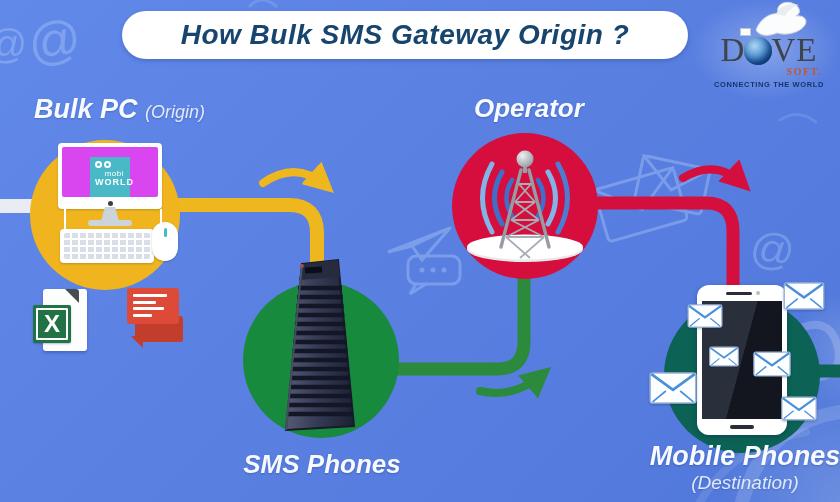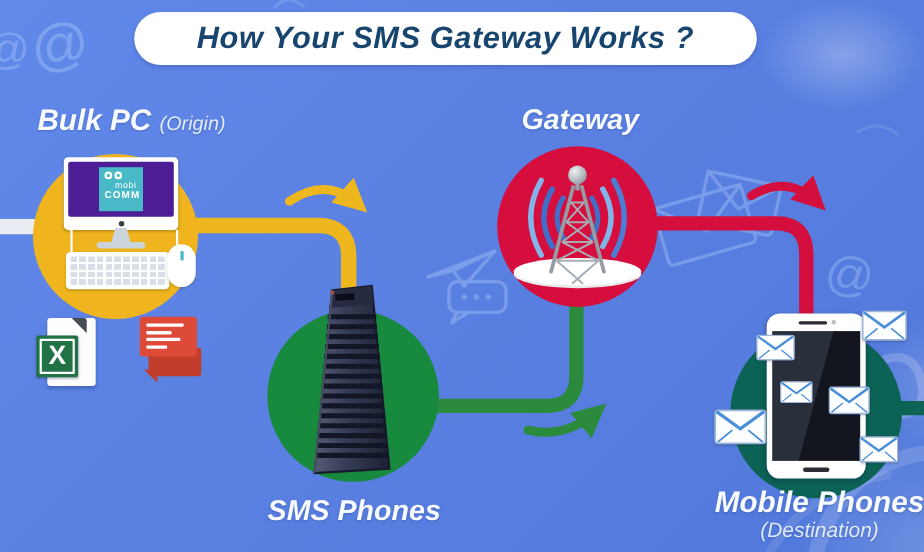--- a/index.html
+++ b/index.html
@@ -55,21 +55,21 @@
   .lbl-dest{left:645px; top:472px; width:200px; text-align:center; font-size:19px; font-style:italic; color:#dfe9fc; font-weight:normal; text-shadow:0 1px 2px rgba(10,30,90,.2);}
 
   
   .c-pc{left:30px; top:140px; width:150px; height:150px; background:#efb41e;}
   .c-gw{left:243px; top:282px; width:156px; height:156px; background:#178a3e;}
   .c-op{left:452px; top:133px; width:146px; height:146px; background:#d60e3e;}
   .c-mb{left:664px; top:297px; width:156px; height:156px; background:#0c6355;}
 
   
   .monitor{left:58px; top:143px; width:104px; height:66px; background:#ffffff; border-radius:4px; box-shadow:0 1px 2px rgba(60,60,0,.25);}
-  .screen{position:absolute; left:4px; top:4px; right:4px; bottom:12px; background:#4c1d95; border-radius:2px; display:flex; align-items:center; justify-content:center;}
+  .screen{position:absolute; left:4px; top:4px; right:4px; bottom:12px; background:#d946ef; border-radius:2px; display:flex; align-items:flex-end; justify-content:center;}
   .powerdot{position:absolute; left:50%; bottom:3px; width:5px; height:5px; margin-left:-2px; border-radius:50%; background:#3a3f46;}
   .mobicomm{width:40px; height:40px; background:#49b9c8; color:#ffffff; padding:4px 3px 2px 5px; line-height:1;}
   .mc-dots{display:flex; gap:2px; margin-bottom:2px;}
   .mc-dot{width:7px; height:7px; border:2px solid #fff; border-radius:50%;}
   .mc-top{font-size:8px; letter-spacing:.5px; text-align:right; padding-right:3px;}
   .mc-bottom{font-size:9px; font-weight:bold; letter-spacing:1px;}
   .stand-neck{left:101px; top:207px; width:18px; height:14px; background:#ccd4db; clip-path:polygon(22% 0,78% 0,100% 100%,0 100%);}
   .stand-base{left:88px; top:220px; width:44px; height:6px; background:#ccd4db; border-radius:3px;}
   .cable{background:#ffffff;}
   .cable-kb-v{left:64px; top:209px; width:2px; height:24px;}
@@ -188,21 +188,21 @@
   <div class="abs node-circle c-mb"></div>
 
   <div class="abs illus monitor">
     <div class="screen">
       <div class="mobicomm">
         <div class="mc-dots">
           <div class="mc-dot"></div>
             <div class="mc-dot"></div>
         </div>
         <div class="mc-top">mobi</div>
-        <div class="mc-bottom">COMM</div>
+        <div class="mc-bottom">WORLD</div>
       </div>
     </div>
     <div class="powerdot"></div>
   </div>
   <div class="abs illus stand-neck"></div>
   <div class="abs illus stand-base"></div>
   <div class="abs illus cable cable-kb-v"></div>
   <div class="abs illus cable cable-kb-h"></div>
   <div class="abs illus cable cable-ms-v"></div>
   <div class="abs illus keyboard">
@@ -337,26 +337,38 @@
     </div>
   <div class="abs env e6">
       <svg viewBox="0 0 40 27">
         <rect x="1" y="1" width="38" height="25" rx="2" fill="#fdfeff" stroke="#9fb6d8" stroke-width="1.4"></rect>
         <path d="M2 2 L20 15 L38 2" fill="none" stroke="#4a90d9" stroke-width="2.4"></path>
         <path d="M3 25 L14 16 M37 25 L26 16" stroke="#4a90d9" stroke-width="1.4"></path>
       </svg>
     </div>
 
   <div class="abs title-pill toplabel">
-    <span class="title-text">How Your SMS Gateway Works ?</span>
-  </div>
-
+    <span class="title-text">How Bulk SMS Gateway Origin ?</span>
+  </div>
+
+  <div class="abs logo toplabel">
+    <svg class="abs logo-dove" viewBox="0 0 62 40">
+      <path d="M10 30 C14 18 26 12 33 14 C28 6 38 0 46 3 C54 6 56 13 50 16 C58 15 62 20 59 25 C54 33 40 36 31 33 C22 37 13 36 10 30 Z" fill="#fbfcfd" stroke="#c9d2dc" stroke-width="1"></path>
+      <path d="M30 14 C34 5 45 2 53 5 C47 7 41 11 39 16 Z" fill="#e8edf2"></path>
+    </svg>
+    <div class="abs logo-envelope"></div>
+    <div class="abs logo-word">
+      <span>D</span><span class="logo-globe"></span><span>VE</span>
+    </div>
+    <div class="abs logo-soft">SOFT.</div>
+    <div class="abs logo-tagline">CONNECTING THE WORLD</div>
+  </div>
 
   <div class="abs lbl lbl-pc toplabel">
     <span>Bulk PC</span>
     <span class="sub">(Origin)</span>
   </div>
-  <div class="abs lbl lbl-operator toplabel">Gateway</div>
+  <div class="abs lbl lbl-operator toplabel">Operator</div>
   <div class="abs lbl lbl-gateway toplabel">SMS Phones</div>
   <div class="abs lbl lbl-mobile toplabel">Mobile Phones</div>
   <div class="abs lbl-dest toplabel">(Destination)</div>
 
 </div>
 
 </body></html>

